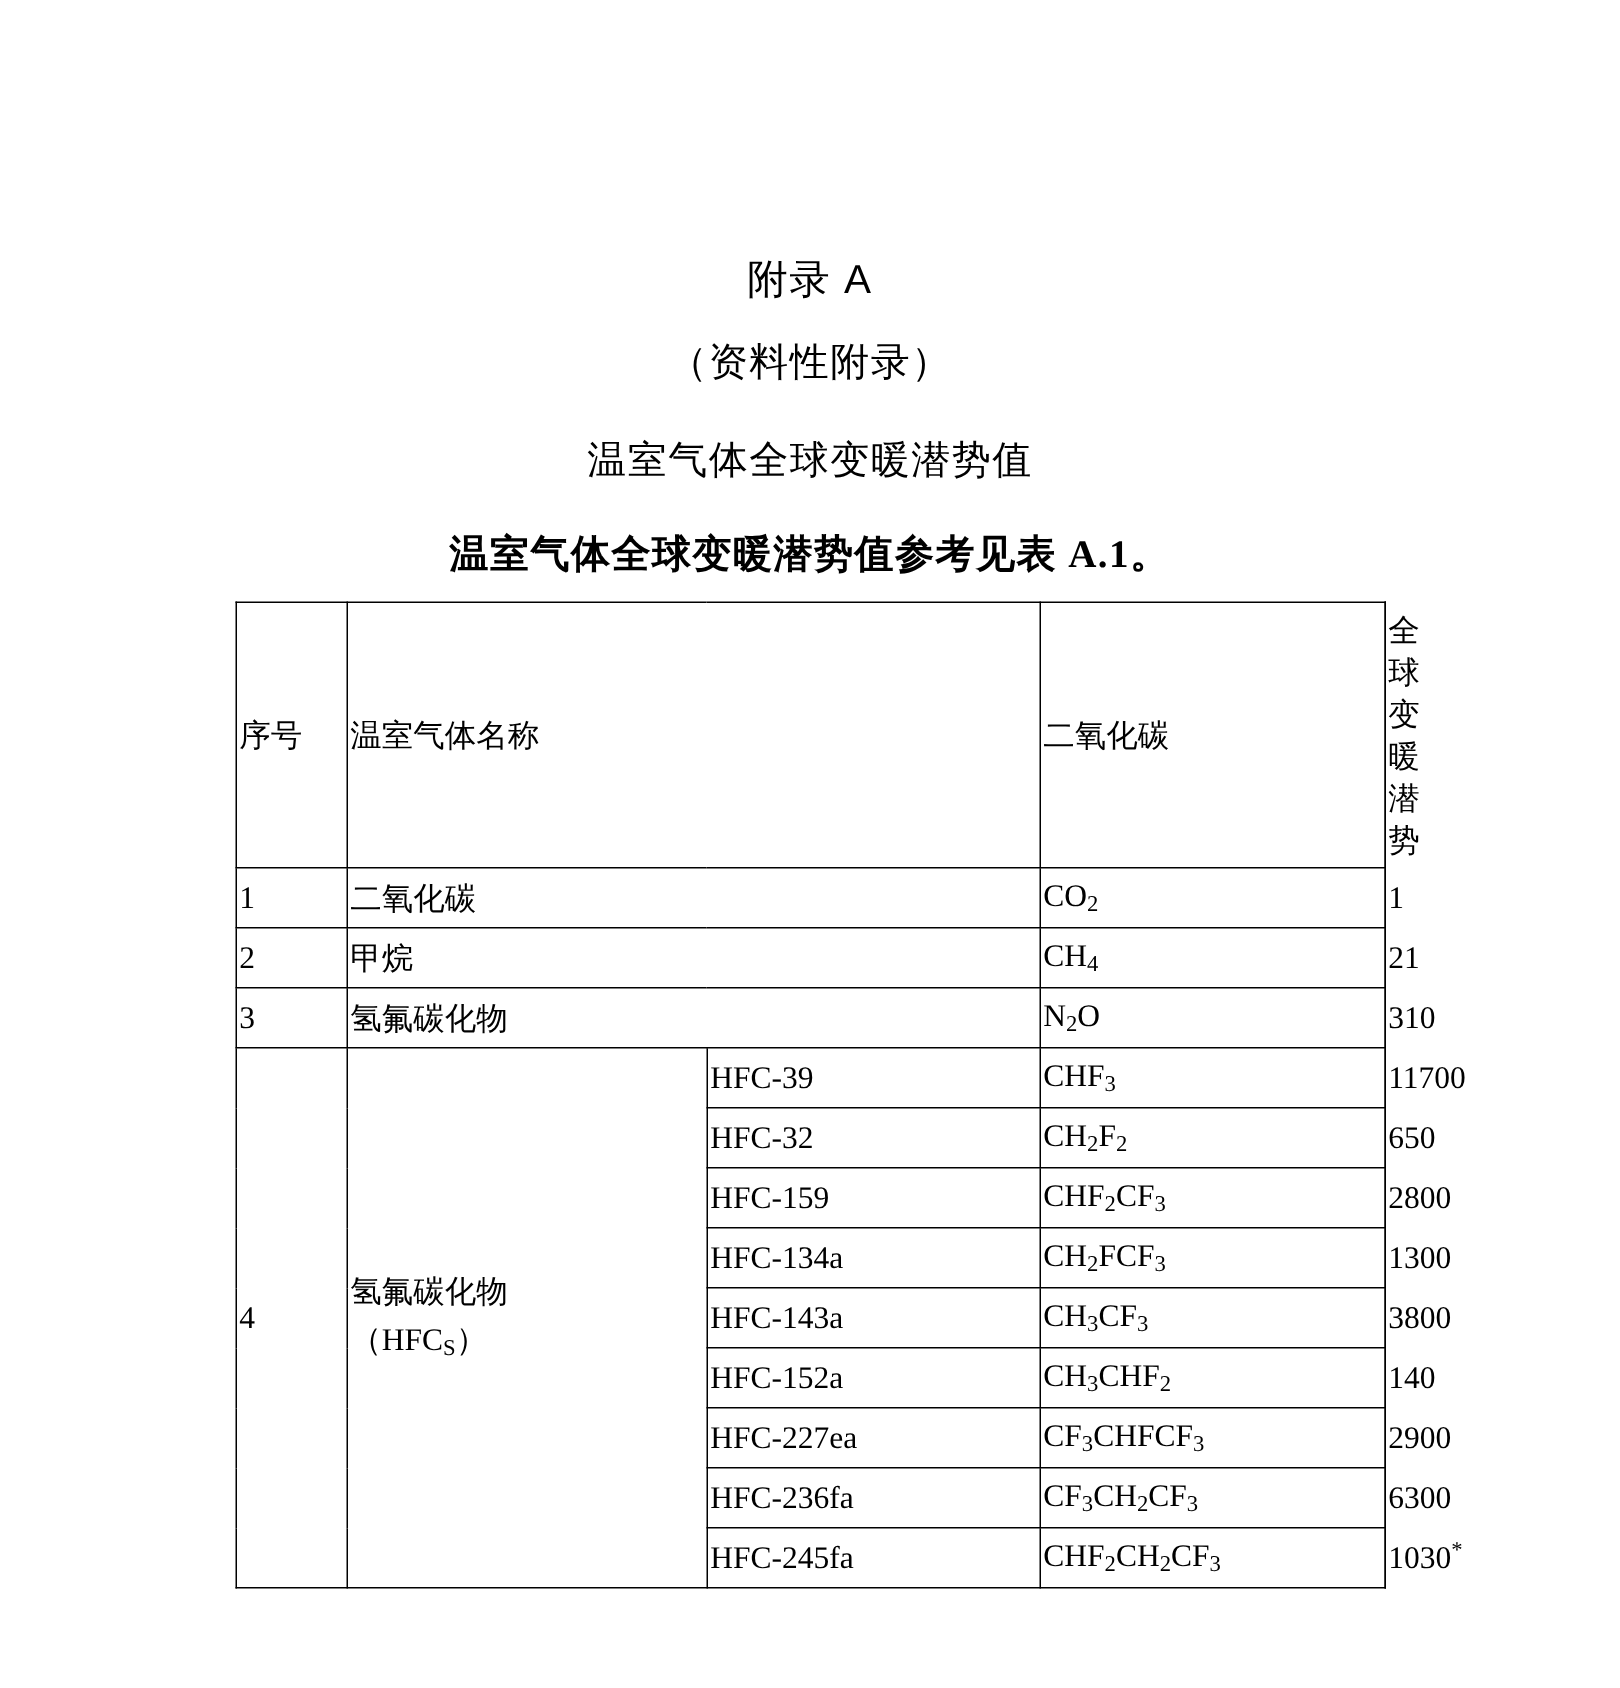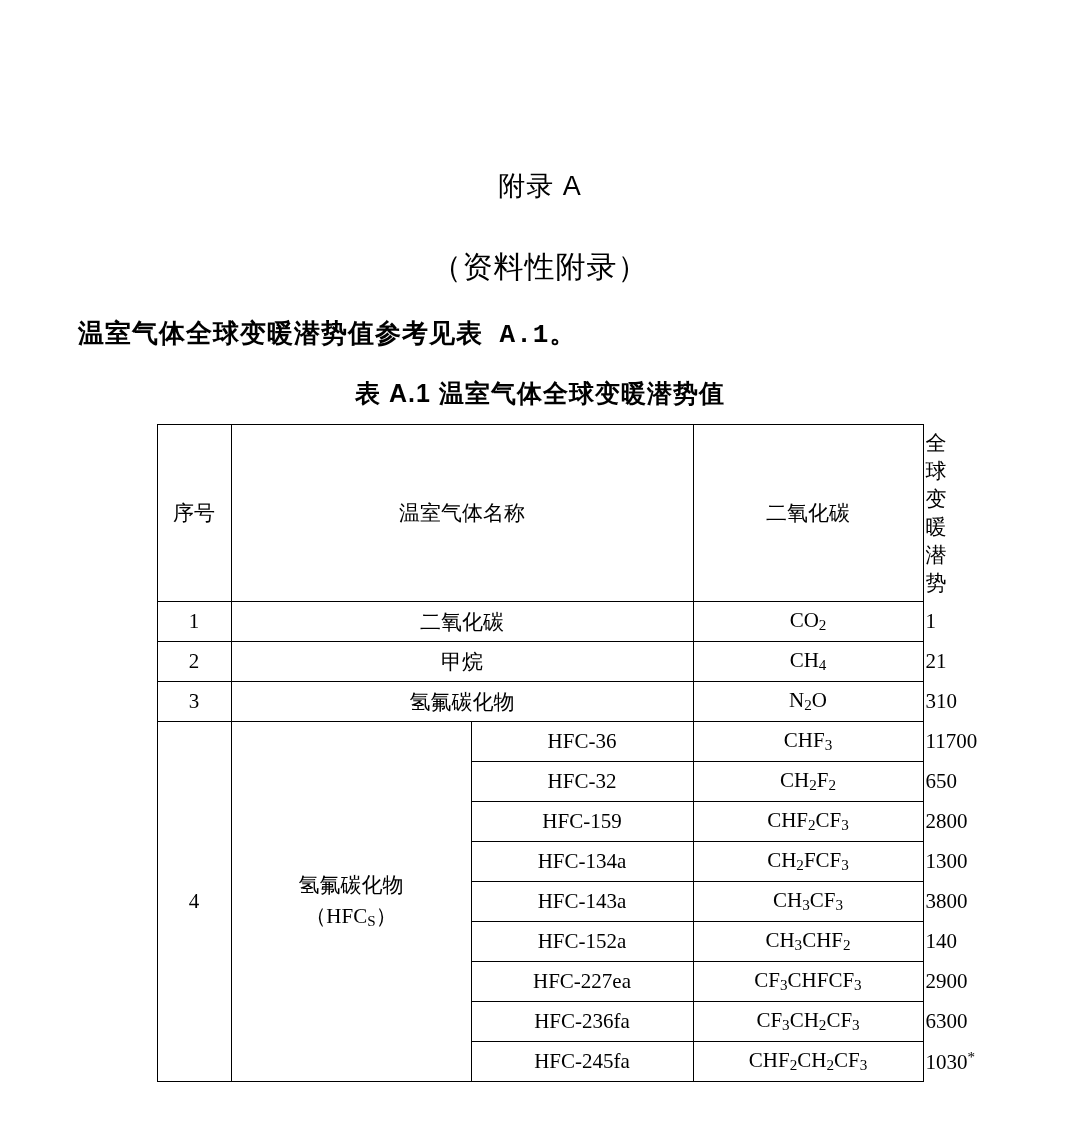--- a/index.html
+++ b/index.html
@@ -25,53 +25,54 @@
     text-align: center;
     font-family: "Liberation Sans", sans-serif;
     font-weight: normal;
   }
   .h-annex {
     font-size: 27px;
     margin-top: 168px;
     letter-spacing: 1px;
   }
   .h-sub {
-    font-size: 30px;
-    margin-top: 43px;
+    font-size: 26px;
+    margin-top: 20px;
     letter-spacing: 1px;
   }
   .h-title {
     font-size: 26px;
     margin-top: 30px;
     letter-spacing: 1px;
   }
   .para-ref {
     font-size: 26px;
     margin-top: 28px;
-    font-family: Liberation Mono, monospace;
+    text-align: center;
+    font-family: Liberation Serif, serif;
     font-weight: bold;
     letter-spacing: 1px;
   }
   .table-caption {
     font-size: 25px;
     margin-top: 26px;
     text-align: center;
     font-family: "Liberation Sans", sans-serif;
     font-weight: bold;
     letter-spacing: 1px;
   }
   table.gwp {
     border-collapse: collapse;
     width: 766px;
     margin: 14px auto 0 auto;
     table-layout: fixed;
   }
   table.gwp td, table.gwp th {
     border: 1px solid #000000;
-    text-align: center;
+    text-align: left;
     vertical-align: middle;
     font-size: 21px;
     padding: 4px 2px;
     height: 31px;
     font-family: "Liberation Serif", serif;
   }
   table.gwp th {
     font-weight: normal;
     font-family: "Liberation Sans", sans-serif;
     font-size: 21px;
@@ -99,22 +100,22 @@
   }
   .sub-name-cell { text-align: center; }
 </style>
 </head>
 <body>
 
 <div class="page">
 
   <div class="heading h-annex">附录 A</div>
   <div class="heading h-sub">（资料性附录）</div>
+  <div class="heading h-title">温室气体全球变暖潜势值</div>
   <div class="para-ref">温室气体全球变暖潜势值参考见表 A.1。</div>
-  <div class="table-caption">表 A.1  温室气体全球变暖潜势值</div>
 
   <table class="gwp">
     <colgroup>
       <col class="col-no">
       <col class="col-name">
       <col class="col-formula">
       <col class="col-gwp">
     </colgroup>
     <thead>
       <tr>
@@ -144,21 +145,21 @@
         <td>N<sub>2</sub>O</td>
         <td>310</td>
       </tr>
 
       <tr>
         <td rowspan="9">4</td>
         <td rowspan="9" class="grp-label sub-name-cell">
           <span>氢氟碳化物</span><br>
           <span>（HFC</span><sub>S</sub><span>）</span>
         </td>
-        <td>HFC-36</td>
+        <td>HFC-39</td>
         <td>CHF<sub>3</sub></td>
         <td>11700</td>
       </tr>
       <tr>
         <td>HFC-32</td>
         <td>CH<sub>2</sub>F<sub>2</sub></td>
         <td>650</td>
       </tr>
       <tr>
         <td>HFC-159</td>

